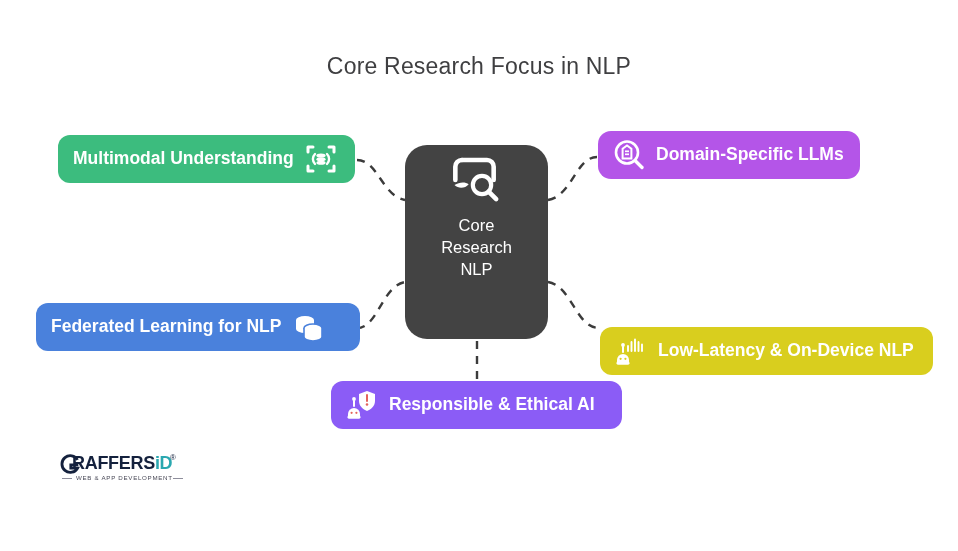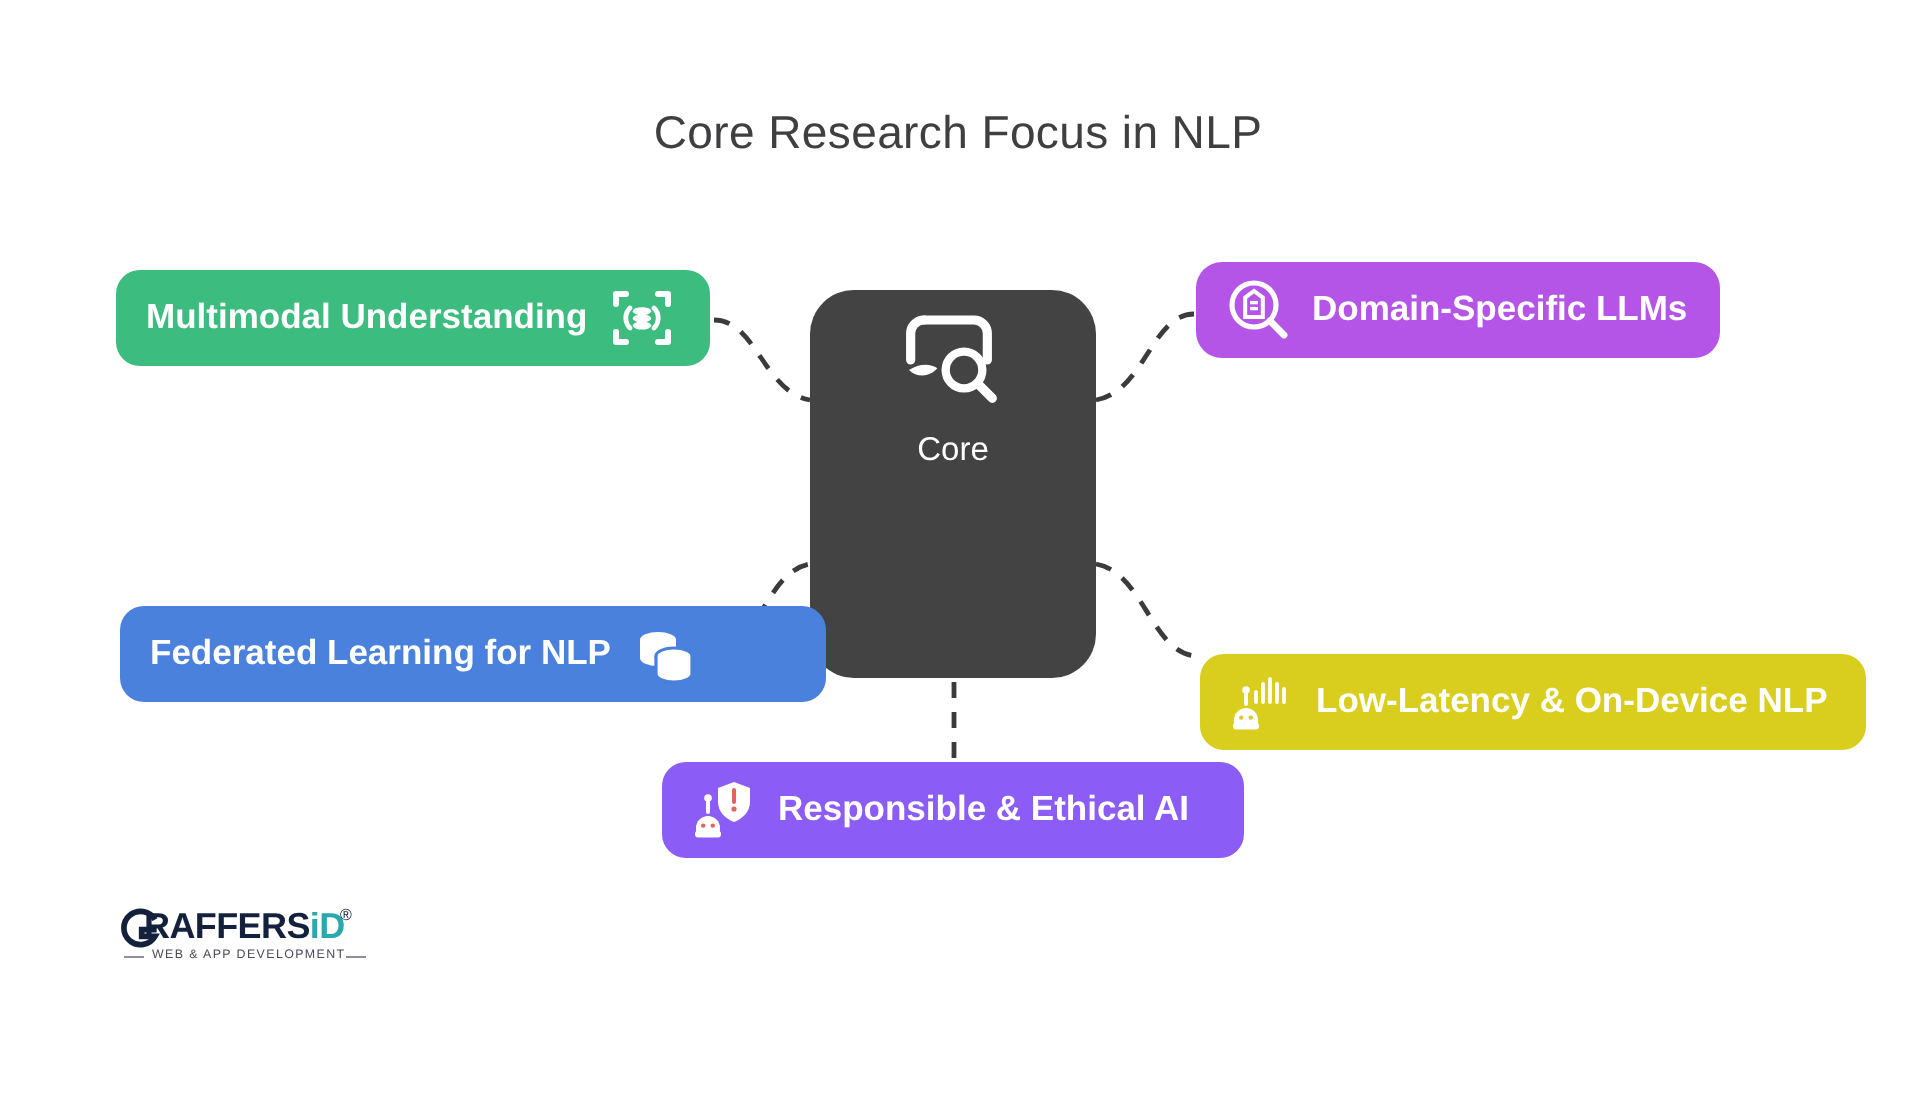--- a/index.html
+++ b/index.html
@@ -112,21 +112,21 @@
   .pill.icon-left  .pill-icon { margin-right: 11px; }
 
   
   #pill-multimodal {
     left: 58px;  top: 135px;  width: 297px;
   }
   #pill-domain {
     left: 598px; top: 131px;  width: 262px; border-radius: 13px;
   }
   #pill-federated {
-    left: 60px;  top: 303px;  width: 353px;
+    left: 36px;  top: 303px;  width: 324px;
   }
   #pill-lowlatency {
     left: 600px; top: 303px;  width: 333px; margin-top: 24px;
   }
   #pill-responsible {
     left: 331px; top: 381px;  width: 291px;
   }
 
   
   .logo {
@@ -201,20 +201,22 @@
   <div class="center-node">
     <svg class="center-icon" viewBox="0 0 64 60">
       <path d="M14 6 h30 a8 8 0 0 1 8 8 v16" fill="none" stroke="#ffffff" stroke-width="5.5" stroke-linecap="round"></path>
       <path d="M14 6 a8 8 0 0 0 -8 8 v16" fill="none" stroke="#ffffff" stroke-width="5.5" stroke-linecap="round"></path>
       <path d="M5 36 c6 -4 13 -4 17 -1 -4 5 -12 6 -17 1 z" fill="#ffffff"></path>
       <circle cx="38" cy="36" r="11" fill="none" stroke="#ffffff" stroke-width="5"></circle>
       <line x1="46" y1="44" x2="55" y2="53" stroke="#ffffff" stroke-width="5.5" stroke-linecap="round"></line>
     </svg>
     <div class="center-label">
       <div>Core</div>
+      <div>Research</div>
+      <div>NLP</div>
     </div>
   </div>
 
   <div class="pill icon-right" id="pill-multimodal" style="background:#3cbc7e">
     <span class="pill-label">Multimodal Understanding</span>
     <svg class="pill-icon" viewBox="0 0 32 32">
       <path d="M3 9 V4 h5 M24 4 h5 v5 M29 23 v5 h-5 M8 28 H3 v-5" fill="none" stroke="#ffffff" stroke-width="3" stroke-linecap="round" stroke-linejoin="round"></path>
       <path d="M10 11 a7 7 0 0 0 0 10" fill="none" stroke="#ffffff" stroke-width="2.4" stroke-linecap="round"></path>
       <path d="M22 11 a7 7 0 0 1 0 10" fill="none" stroke="#ffffff" stroke-width="2.4" stroke-linecap="round"></path>
       <ellipse cx="16" cy="12.6" rx="4.6" ry="2" fill="#ffffff"></ellipse>

